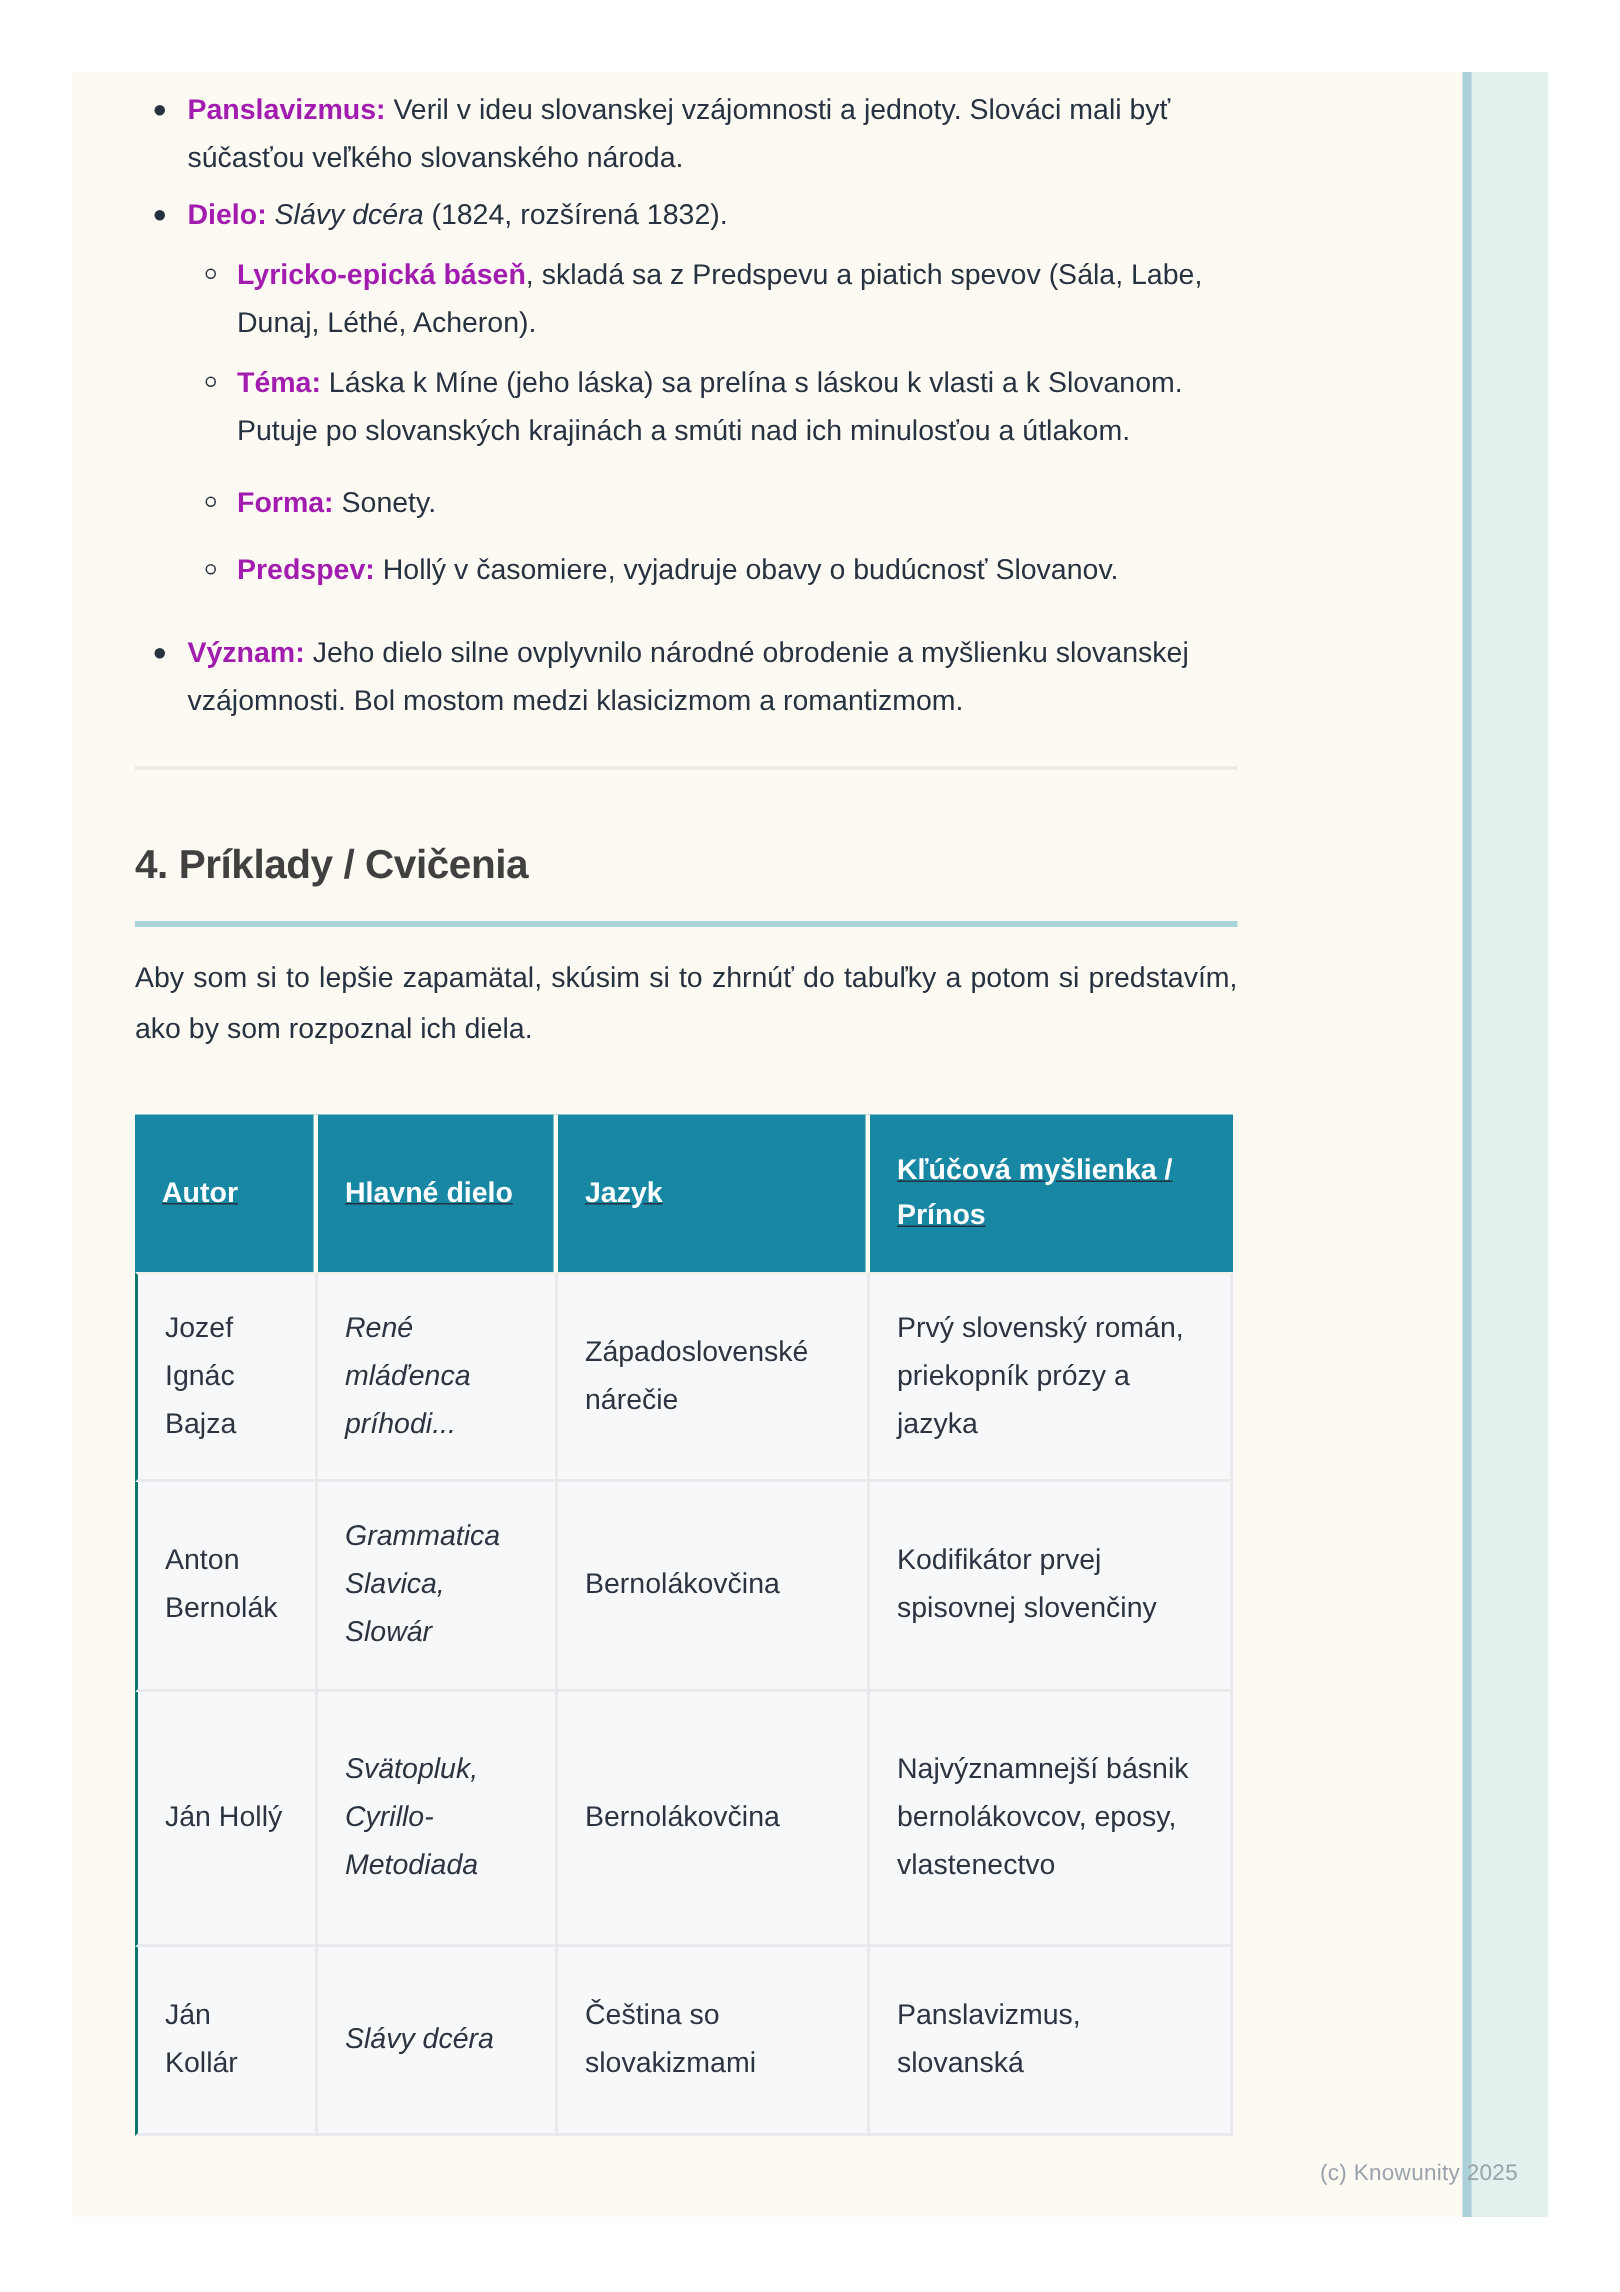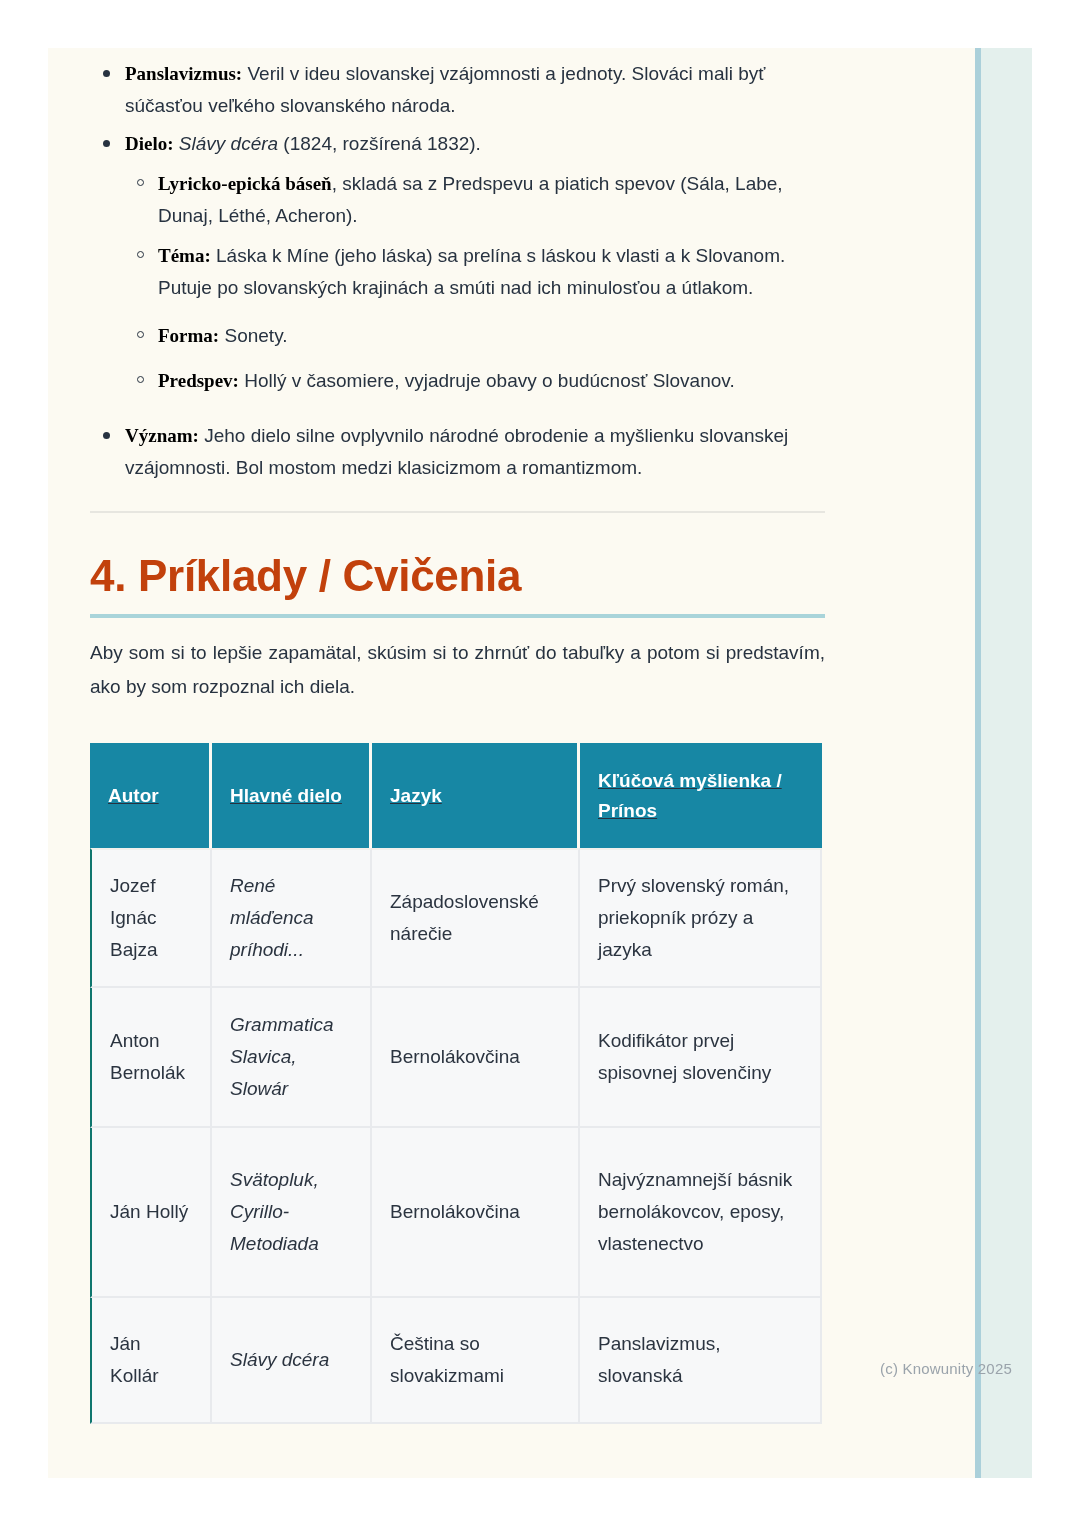--- a/index.html
+++ b/index.html
@@ -32,21 +32,21 @@
     top: 0;
     right: 0;
     width: 51px;
     height: 100%;
     background: #e4f0ed;
     border-left: 6px solid #abd0da;
   }
   .copyright {
     position: absolute;
     right: 20px;
-    top: 1312px;
+    top: 1392px;
     z-index: 5;
     font-size: 15px;
     color: #9aa3ab;
     letter-spacing: 0.2px;
   }
   .content {
     position: relative;
     margin-left: 42px;
     padding-top: 10px;
     width: 735px;
@@ -84,34 +84,34 @@
     position: absolute;
     left: 47px;
     top: 11px;
     width: 7px;
     height: 7px;
     border-radius: 50%;
     border: 1.8px solid #273240;
     background: transparent;
     box-sizing: border-box;
   }
-  .lbl { font-weight: 700; color: #000000; font-family: Liberation Serif, serif; }
+  .lbl { font-weight: 700; color: #a21caf; }
   .ital { font-style: italic; }
   .divider {
     margin-top: 27px;
     height: 2px;
     background: #e7e6e0;
     width: 100%;
   }
   h2.section-heading {
     margin: 40px 0 0 0;
-    font-size: 44px;
+    font-size: 27px;
     line-height: 46px;
     font-weight: 700;
-    color: #c2410c;
+    color: #404040;
     letter-spacing: -0.3px;
   }
   .heading-underline {
     margin-top: 15px;
     height: 4px;
     width: 100%;
     background: #a9d4da;
   }
   p.intro {
     margin: 18px 0 0 0;

